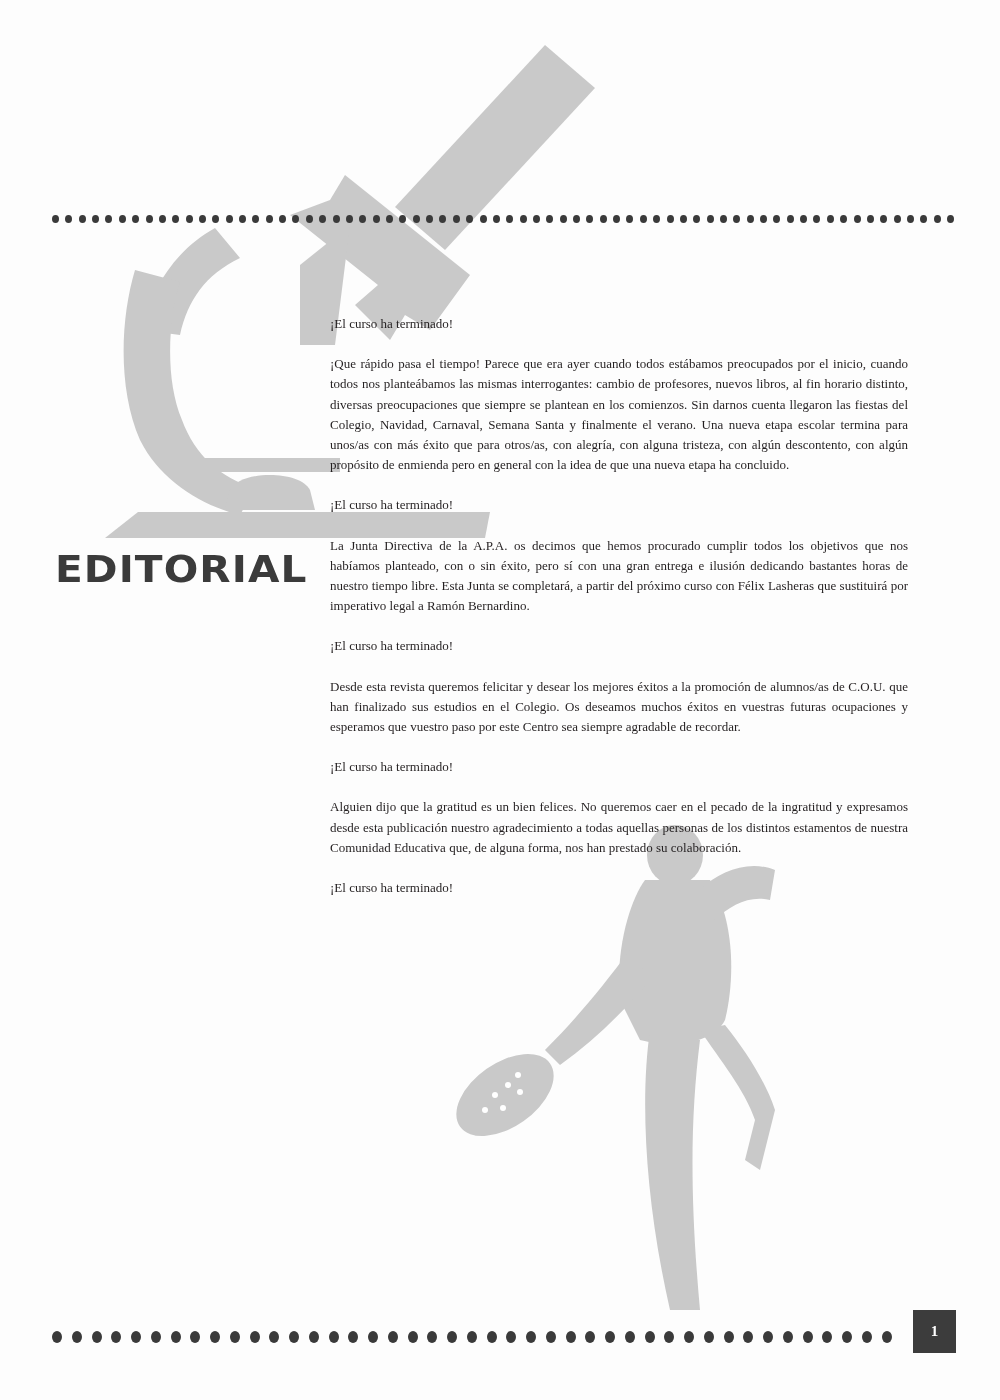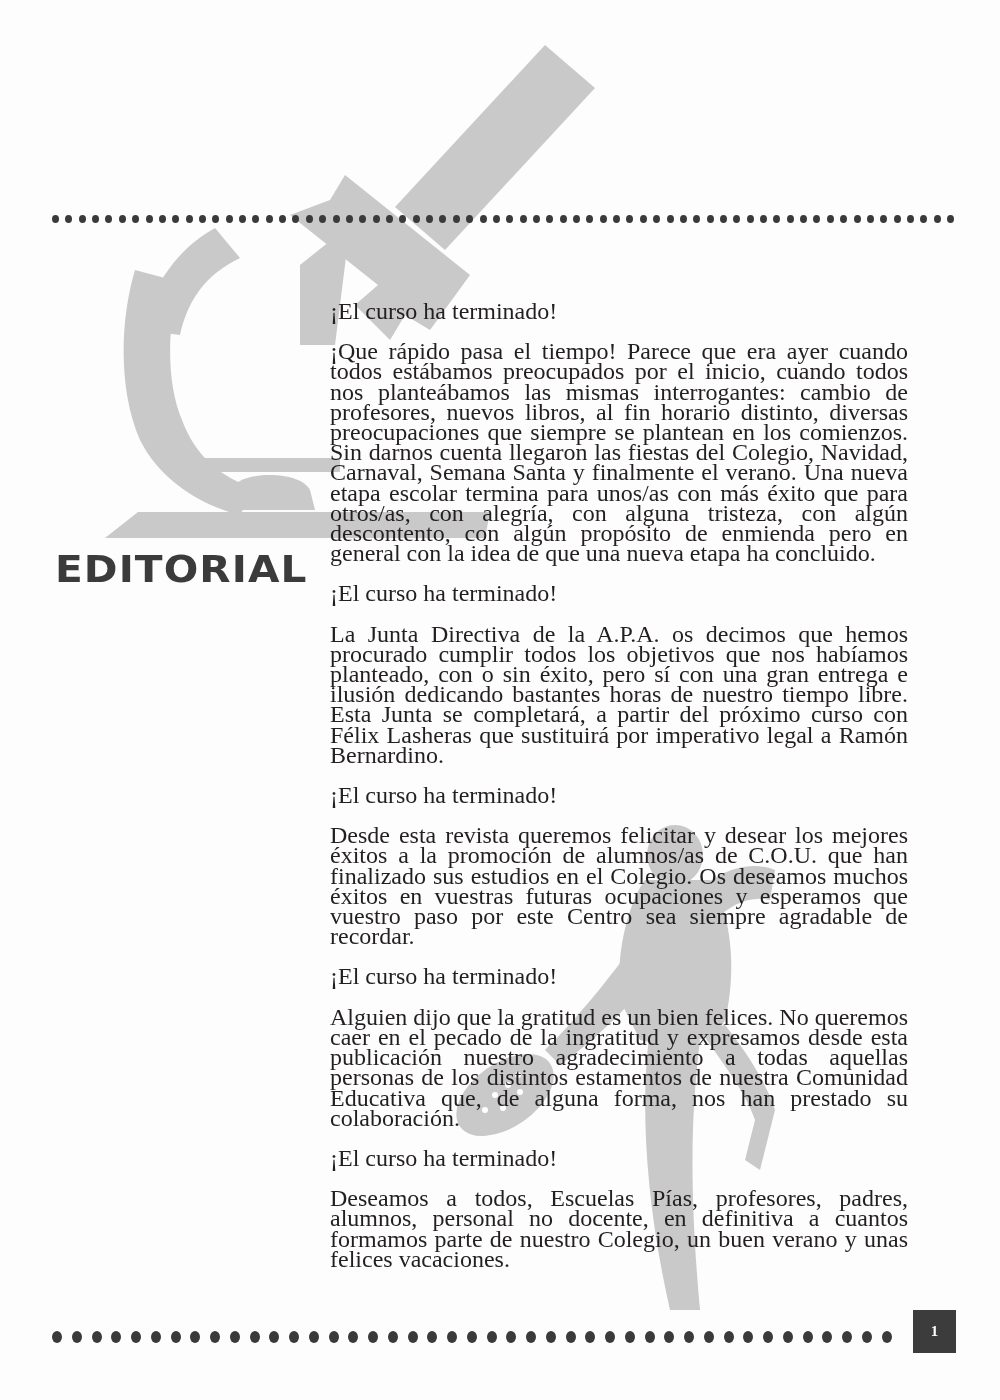--- a/index.html
+++ b/index.html
@@ -6,21 +6,21 @@
   body { width: 1000px; height: 1400px; position: relative; overflow: hidden; font-family: "Liberation Serif", serif; color: #231f20; }
   .page { position: absolute; left: 0; top: 0; width: 1000px; height: 1400px; background: #fdfdfd; }
   .graphic { position: absolute; left: 0; top: 0; width: 1000px; height: 1400px; pointer-events: none; }
   .dots { position: absolute; height: 10px; display: flex; justify-content: space-between; align-items: center; }
   .dots span { display: block; border-radius: 50%; background: #3a3a3a; }
   .dots-top { left: 52px; top: 214px; width: 903px; }
   .dots-top span { width: 7px; height: 8px; }
   .dots-bottom { left: 52px; top: 1332px; width: 840px; }
   .dots-bottom span { width: 10px; height: 12px; }
   .title { position: absolute; left: 55px; top: 547px; font-family: "DejaVu Sans", sans-serif; font-weight: bold; font-size: 38px; letter-spacing: 1px; color: #3b3b3b; transform: scaleX(1.07); transform-origin: left top; }
-  .article { position: absolute; left: 330px; top: 301px; width: 578px; font-size: 24px; line-height: 20.2px; text-align: justify; }
+  .article { position: absolute; left: 330px; top: 314px; width: 578px; font-size: 13px; line-height: 20.2px; text-align: justify; }
   .article p { margin: 0 0 20px 0; }
   .page-number { position: absolute; left: 913px; top: 1310px; width: 43px; height: 43px; background: #3c3c3c; color: #ffffff; font-size: 15px; font-weight: bold; display: flex; align-items: center; justify-content: center; }
 </style>
 </head>
 <body>
 
 <div class="page">
 
   <svg class="graphic" viewBox="0 0 1000 1400" xmlns="http://www.w3.org/2000/svg">
     <g fill="#c9c9c9">
@@ -143,21 +143,20 @@
   <div class="article">
     <p>¡El curso ha terminado!</p>
     <p>¡Que rápido pasa el tiempo! Parece que  era ayer cuando todos estábamos preocupados por el inicio, cuando todos nos planteábamos las mismas interrogantes: cambio de profesores, nuevos libros, al fin horario distinto, diversas preocupaciones que siempre se plantean en los comienzos. Sin darnos cuenta llegaron las fiestas del Colegio, Navidad, Carnaval, Semana Santa y finalmente el verano. Una nueva etapa escolar termina para unos/as con más éxito que para otros/as, con alegría, con alguna tristeza, con algún descontento, con algún propósito de enmienda pero en general con la idea de que una nueva etapa ha concluido.</p>
     <p>¡El curso ha terminado!</p>
     <p>La Junta Directiva de la A.P.A. os decimos que hemos procurado cumplir todos los objetivos que nos habíamos planteado, con o sin éxito, pero sí con una gran entrega e ilusión dedicando bastantes horas de nuestro tiempo libre. Esta Junta se completará, a partir del próximo curso con Félix Lasheras que  sustituirá por imperativo legal a Ramón Bernardino.</p>
     <p>¡El curso ha terminado!</p>
     <p>Desde esta revista queremos felicitar y desear los mejores éxitos a la promoción de alumnos/as de C.O.U. que han finalizado sus estudios en el Colegio. Os deseamos muchos éxitos en vuestras futuras ocupaciones y esperamos que vuestro paso por este Centro sea siempre agradable de recordar.</p>
     <p>¡El curso ha terminado!</p>
     <p>Alguien dijo que la gratitud es un bien felices. No queremos caer en el pecado de la ingratitud y expresamos desde esta publicación nuestro agradecimiento a todas aquellas personas de los distintos estamentos de nuestra Comunidad Educativa que, de alguna forma, nos han prestado su colaboración.</p>
     <p>¡El curso ha terminado!</p>
-    <p>Deseamos a todos, Escuelas Pías, profesores, padres, alumnos, personal no docente, en definitiva a cuantos formamos parte de nuestro Colegio, un buen verano y unas felices vacaciones.</p>
   </div>
 
   <div class="dots dots-bottom">
     <span></span>
       <span></span>
       <span></span>
       <span></span>
       <span></span>
       <span></span>
       <span></span>

